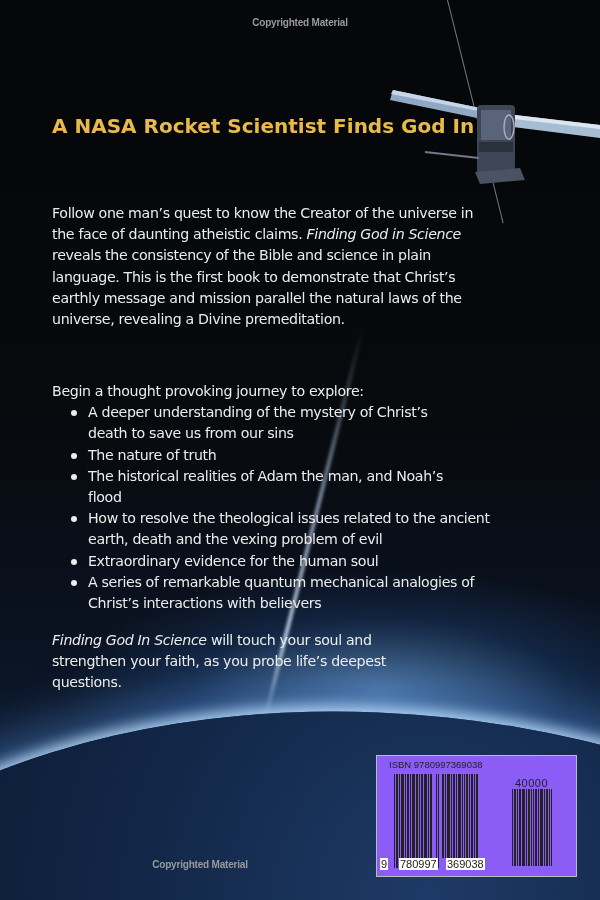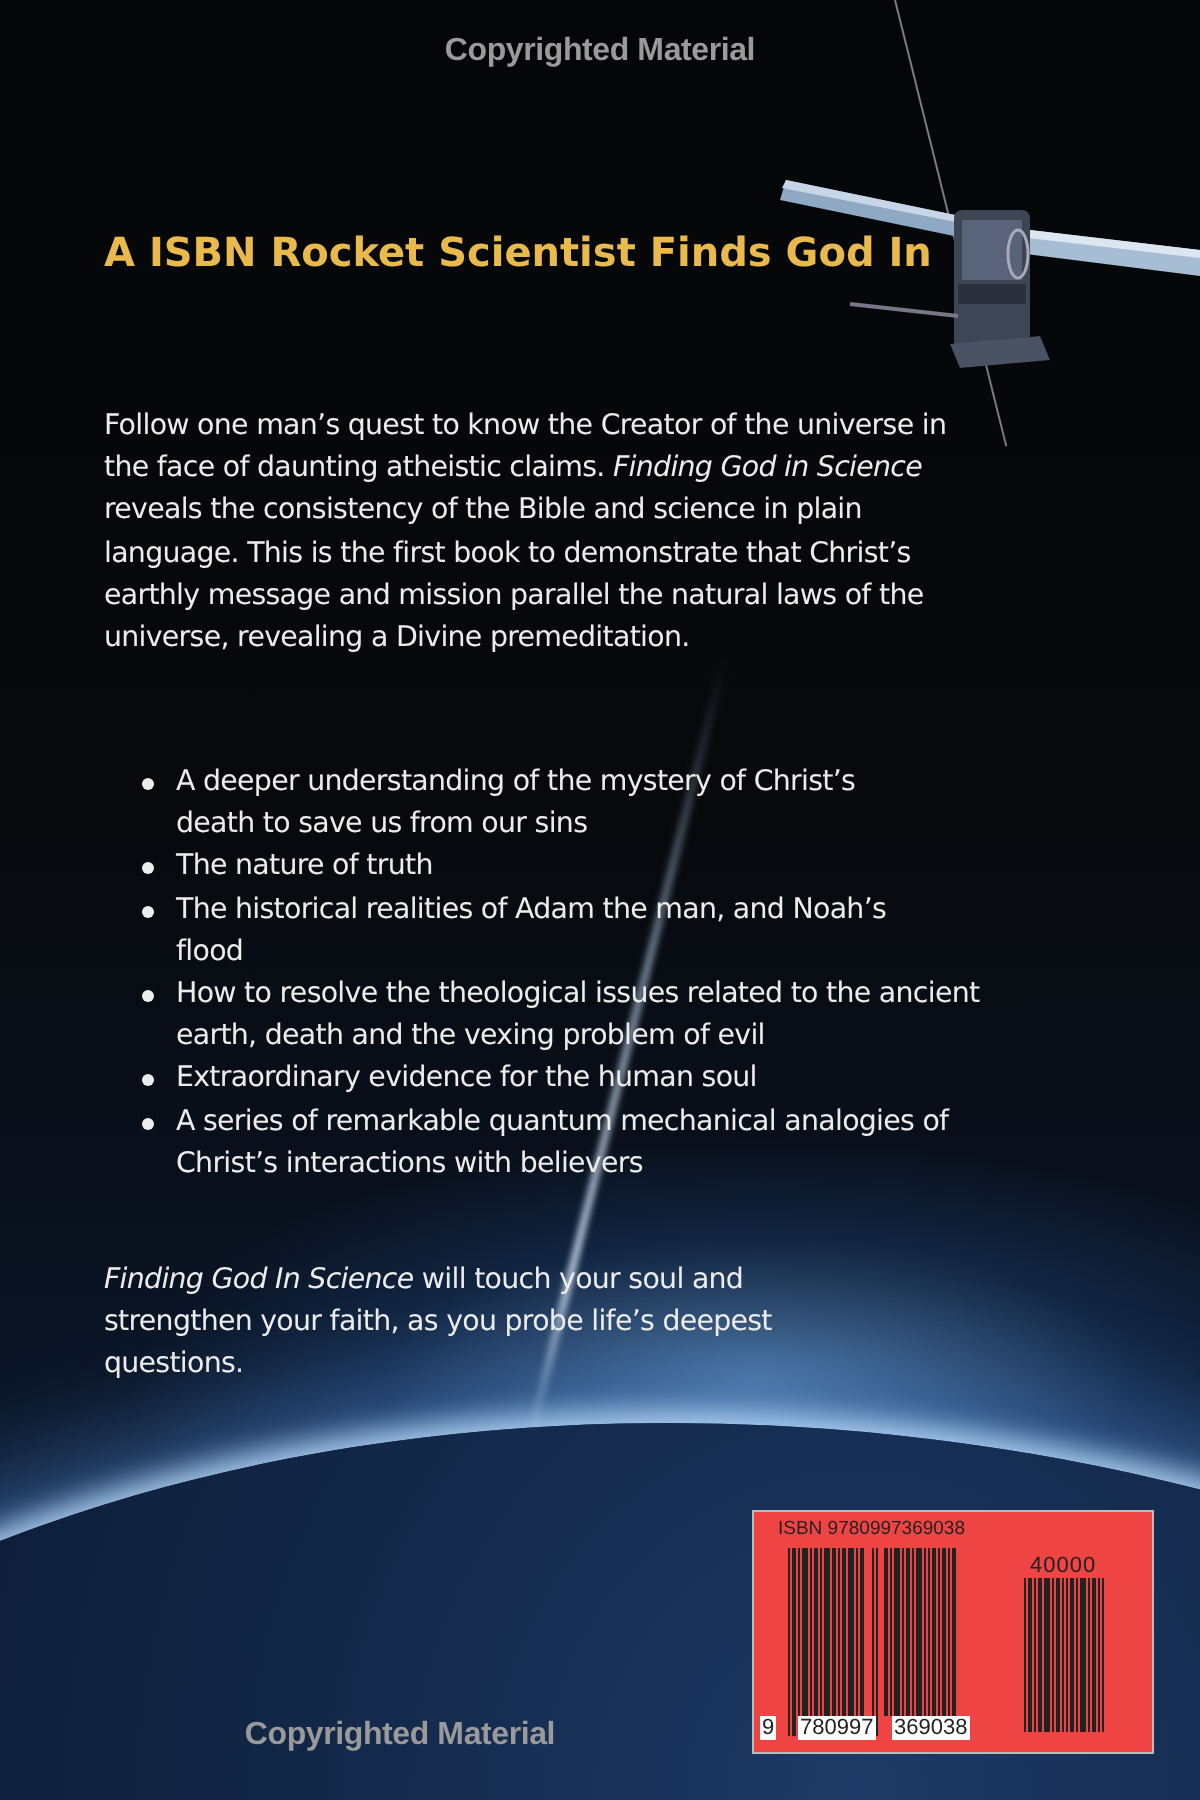--- a/index.html
+++ b/index.html
@@ -27,21 +27,21 @@
     transform: rotate(14deg); transform-origin: top;
     filter: blur(1.5px);
   }
   .antenna {
     position: absolute; left: 447px; top: 0; width: 1px; height: 230px;
     background: rgba(200,200,210,0.6); transform: rotate(-14deg); transform-origin: top;
   }
   .satellite { position: absolute; left: 385px; top: 80px; width: 215px; height: 110px; }
   .copyright {
     position: absolute; left: 0; width: 600px; text-align: center;
-    font-family: "Liberation Sans", sans-serif; font-size: 16px; font-weight: bold;
+    font-family: "Liberation Sans", sans-serif; font-size: 10px; font-weight: bold;
     color: #9a9a9a; letter-spacing: -0.2px;
   }
   .copyright.top { top: 17px; }
   .copyright.bottom { top: 859px; left: -100px; }
   .headline {
     position: absolute; left: 52px; top: 114px; width: 470px;
     font-family: "DejaVu Sans", sans-serif; font-weight: bold;
     color: #e9b94c; font-size: 20px; line-height: 25px;
   }
   .headline .sc { font-variant: small-caps; }
@@ -55,21 +55,21 @@
   .closing { top: 630px; }
   .body-text em { font-style: italic; }
   ul.bullets { list-style: none; margin: 0; padding: 0; }
   ul.bullets li { position: relative; padding-left: 36px; }
   ul.bullets li::before {
     content: ""; position: absolute; left: 19px; top: 8px;
     width: 6px; height: 6px; border-radius: 50%; background: #ececec;
   }
   .barcode-box {
     position: absolute; left: 376px; top: 755px; width: 199px; height: 120px;
-    background: #ef4444; border: 1px solid #bbb;
+    background: #8b5cf6; border: 1px solid #bbb;
     font-family: "Liberation Sans", sans-serif; color: #222;
   }
   .isbn-label { position: absolute; left: 12px; top: 3px; font-size: 9.5px; }
   .addon-label { position: absolute; left: 138px; top: 21px; font-size: 11px; letter-spacing: 0.5px; }
   .bars-main { position: absolute; left: 17px; top: 18px; height: 94px; display: flex; align-items: flex-start; }
   .bars-addon { position: absolute; left: 135px; top: 33px; height: 77px; display: flex; }
   .bar { background: #222; margin-right: 1px; }
   .digits { position: absolute; top: 102px; font-size: 11px; background: #fff; padding: 0 1px; }
   .d1 { left: 3px; } .d2 { left: 22px; } .d3 { left: 69px; }
 </style>
@@ -90,28 +90,29 @@
   <rect x="96" y="30" width="30" height="30" fill="#59637a"></rect>
   <rect x="94" y="62" width="34" height="10" fill="#2a303c"></rect>
   <ellipse cx="124" cy="47" rx="5" ry="12" fill="none" stroke="#aab" stroke-width="1.5"></ellipse>
   <line x1="40" y1="72" x2="94" y2="78" stroke="#778" stroke-width="2"></line>
   <polygon points="90,92 135,88 140,100 95,104" fill="#4a5263"></polygon>
 </svg>
 
 <div class="copyright top">Copyrighted Material</div>
 
 <div class="headline">
-  <div>A ISBN Rocket Scientist Finds God In</div>
+  <div>A NASA Rocket Scientist Finds God In</div>
 </div>
 
 <div class="body-text intro">
   <span>Follow one man’s quest to know the Creator of the universe in the face of daunting atheistic claims. </span><em>Finding God in Science</em><span> reveals the consistency of the Bible and science in plain language.  This is the first book to demonstrate that Christ’s earthly message and mission parallel the natural laws of the universe, revealing a Divine premeditation.</span>
 </div>
 
 <div class="body-text explore">
+  <div>Begin a thought provoking journey to explore:</div>
   <ul class="bullets">
     <li style="width:370px">A deeper understanding of the mystery of Christ’s death to save us from our sins</li>
     <li>The nature of truth</li>
     <li style="width:370px">The historical realities of Adam the man, and Noah’s flood</li>
     <li style="width:420px">How to resolve the theological issues related to the ancient earth, death and the vexing problem of evil</li>
     <li>Extraordinary evidence for the human soul</li>
     <li style="width:400px">A series of remarkable quantum mechanical analogies of Christ’s interactions with believers</li>
   </ul>
 </div>
 

